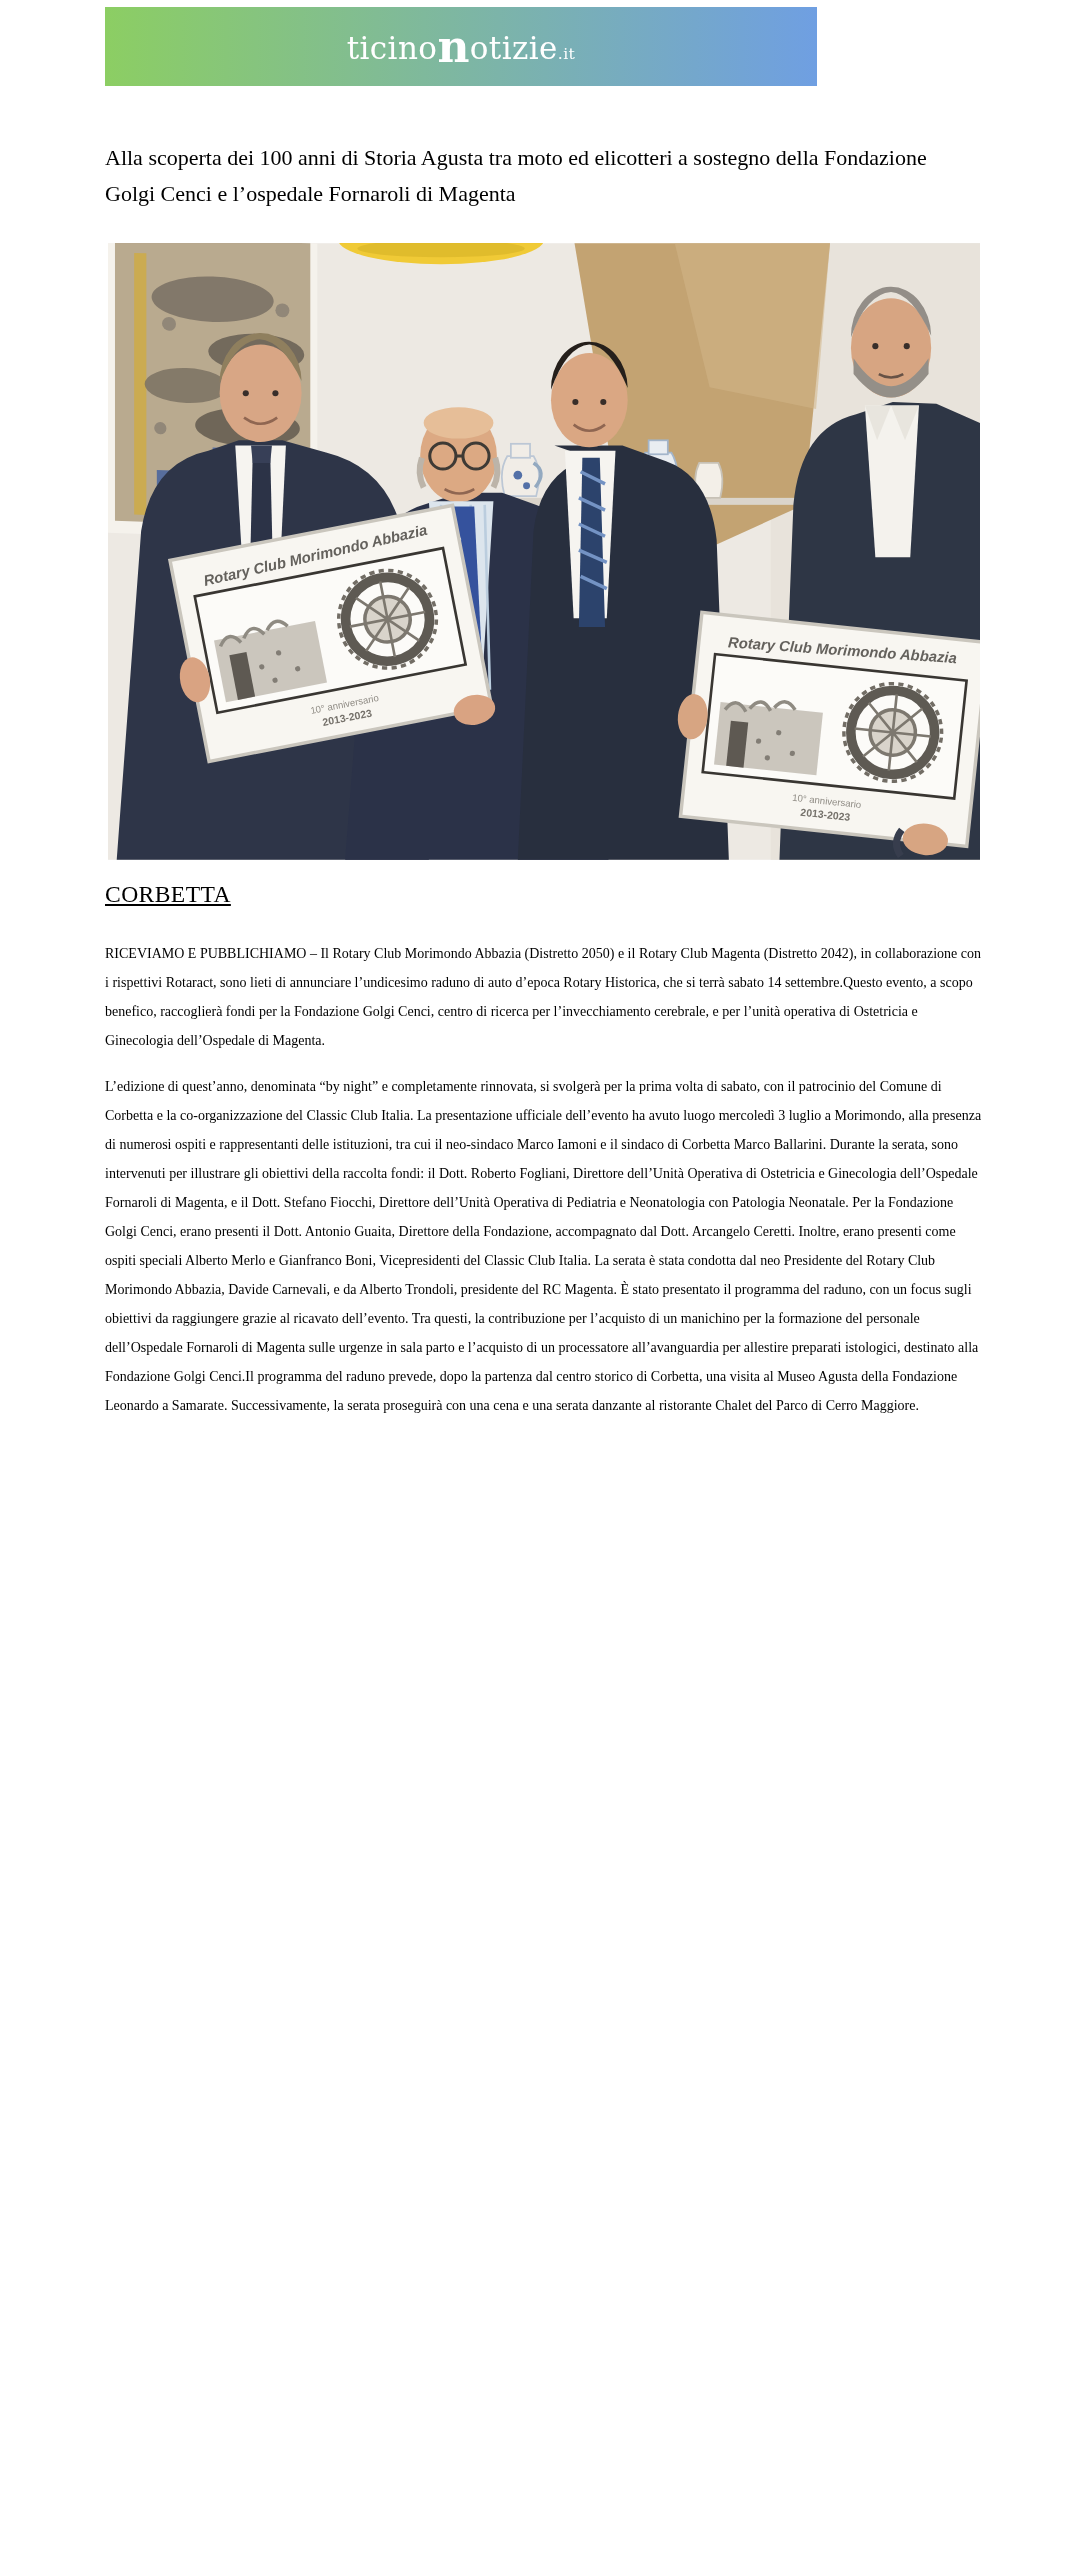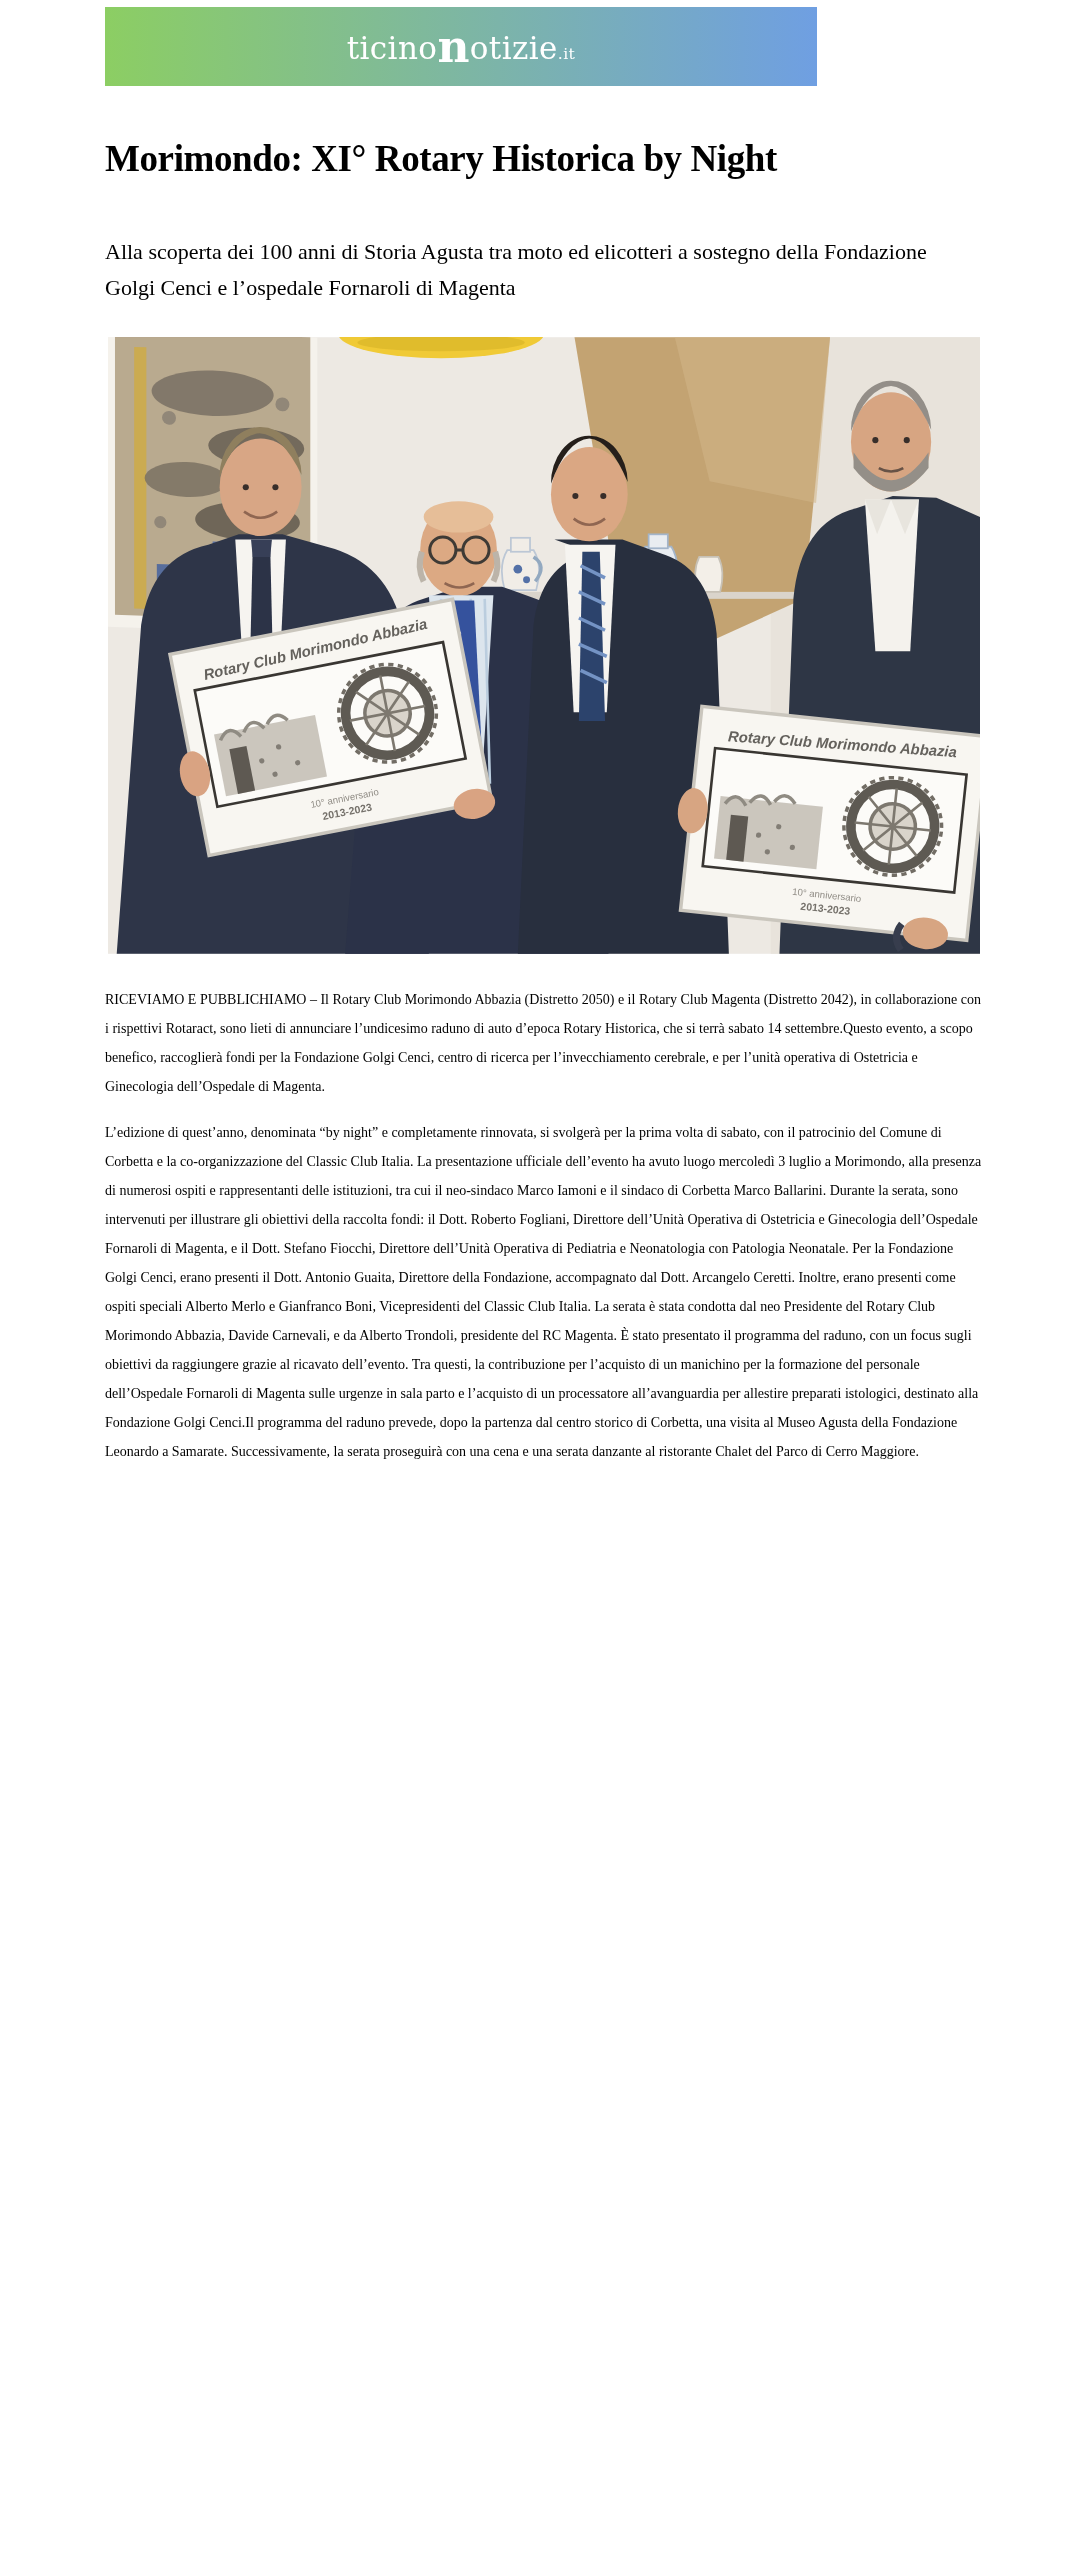--- a/index.html
+++ b/index.html
@@ -71,21 +71,20 @@
 <body>
 
 <div class="content">
 
   <div class="banner">
     <div class="logo">
       <span>ticino</span><span class="big-n">n</span><span>otizie</span><span class="tld">.it</span>
     </div>
   </div>
 
-  <h1 class="article-title">Morimondo: XI° Rotary Historica by Night</h1>
 
   <p class="article-subtitle">Alla scoperta dei 100 anni di Storia Agusta tra moto ed elicotteri a sostegno della Fondazione Golgi Cenci e l’ospedale Fornaroli di Magenta</p>
 
   <figure class="photo-frame">
     <svg width="872" height="617" viewBox="0 0 1000 707" xmlns="http://www.w3.org/2000/svg" aria-hidden="true">
       <defs>
         <g id="cert">
           <rect x="0" y="0" width="330" height="235" fill="#f9f8f4" stroke="#c8c5bd" stroke-width="4"></rect>
           <text x="165" y="32" text-anchor="middle" font-size="17" font-style="italic" font-weight="bold" fill="#5c5a56" font-family="Liberation Sans, sans-serif" transform="rotate(-2 165 32)">Rotary Club Morimondo Abbazia</text>
           <rect x="20" y="46" width="290" height="136" fill="#fdfdfb" stroke="#2e2c29" stroke-width="3"></rect>
@@ -215,18 +214,21 @@
         <use href="#cert" x="668" y="440"></use>
         <ellipse cx="670" cy="560" rx="17" ry="26" fill="#d6a27e"></ellipse>
         <ellipse cx="950" cy="672" rx="26" ry="18" fill="#d6a27e"></ellipse>
         <path d="M922,664 q-10,16 2,30" stroke="#2c3446" stroke-width="8" fill="none"></path>
       </g>
 
       <rect width="1000" height="707" fill="#f2e3c8" opacity="0.06"></rect>
     </svg>
   </figure>
 
+  <div class="category-row">
+    <a href="#" class="category-link">CORBETTA</a>
+  </div>
 
   <p class="body-text first-par">RICEVIAMO E PUBBLICHIAMO – Il Rotary Club Morimondo Abbazia (Distretto 2050) e il Rotary Club Magenta (Distretto 2042), in collaborazione con i rispettivi Rotaract, sono lieti di annunciare l’undicesimo raduno di auto d’epoca Rotary Historica, che si terrà sabato 14 settembre.Questo evento, a scopo benefico, raccoglierà fondi per la Fondazione Golgi Cenci, centro di ricerca per l’invecchiamento cerebrale, e per l’unità operativa di Ostetricia e Ginecologia dell’Ospedale di Magenta.</p>
   <p class="body-text">L’edizione di quest’anno, denominata “by night” e completamente rinnovata, si svolgerà per la prima volta di sabato, con il patrocinio del Comune di Corbetta e la co-organizzazione del Classic Club Italia. La presentazione ufficiale dell’evento ha avuto luogo mercoledì 3 luglio a Morimondo, alla presenza di numerosi ospiti e rappresentanti delle istituzioni, tra cui il neo-sindaco Marco Iamoni e il sindaco di Corbetta Marco Ballarini. Durante la serata, sono intervenuti per illustrare gli obiettivi della raccolta fondi: il Dott. Roberto Fogliani, Direttore dell’Unità Operativa di Ostetricia e Ginecologia dell’Ospedale Fornaroli di Magenta, e il Dott. Stefano Fiocchi, Direttore dell’Unità Operativa di Pediatria e Neonatologia con Patologia Neonatale. Per la Fondazione Golgi Cenci, erano presenti il Dott. Antonio Guaita, Direttore della Fondazione, accompagnato dal Dott. Arcangelo Ceretti. Inoltre, erano presenti come ospiti speciali Alberto Merlo e Gianfranco Boni, Vicepresidenti del Classic Club Italia. La serata è stata condotta dal neo Presidente del Rotary Club Morimondo Abbazia, Davide Carnevali, e da Alberto Trondoli, presidente del RC Magenta. È stato presentato il programma del raduno, con un focus sugli obiettivi da raggiungere grazie al ricavato dell’evento. Tra questi, la contribuzione per l’acquisto di un manichino per la formazione del personale dell’Ospedale Fornaroli di Magenta sulle urgenze in sala parto e l’acquisto di un processatore all’avanguardia per allestire preparati istologici, destinato alla Fondazione Golgi Cenci.Il programma del raduno prevede, dopo la partenza dal centro storico di Corbetta, una visita al Museo Agusta della Fondazione Leonardo a Samarate. Successivamente, la serata proseguirà con una cena e una serata danzante al ristorante Chalet del Parco di Cerro Maggiore.</p>
 
 </div>
 
 
 </body></html>

